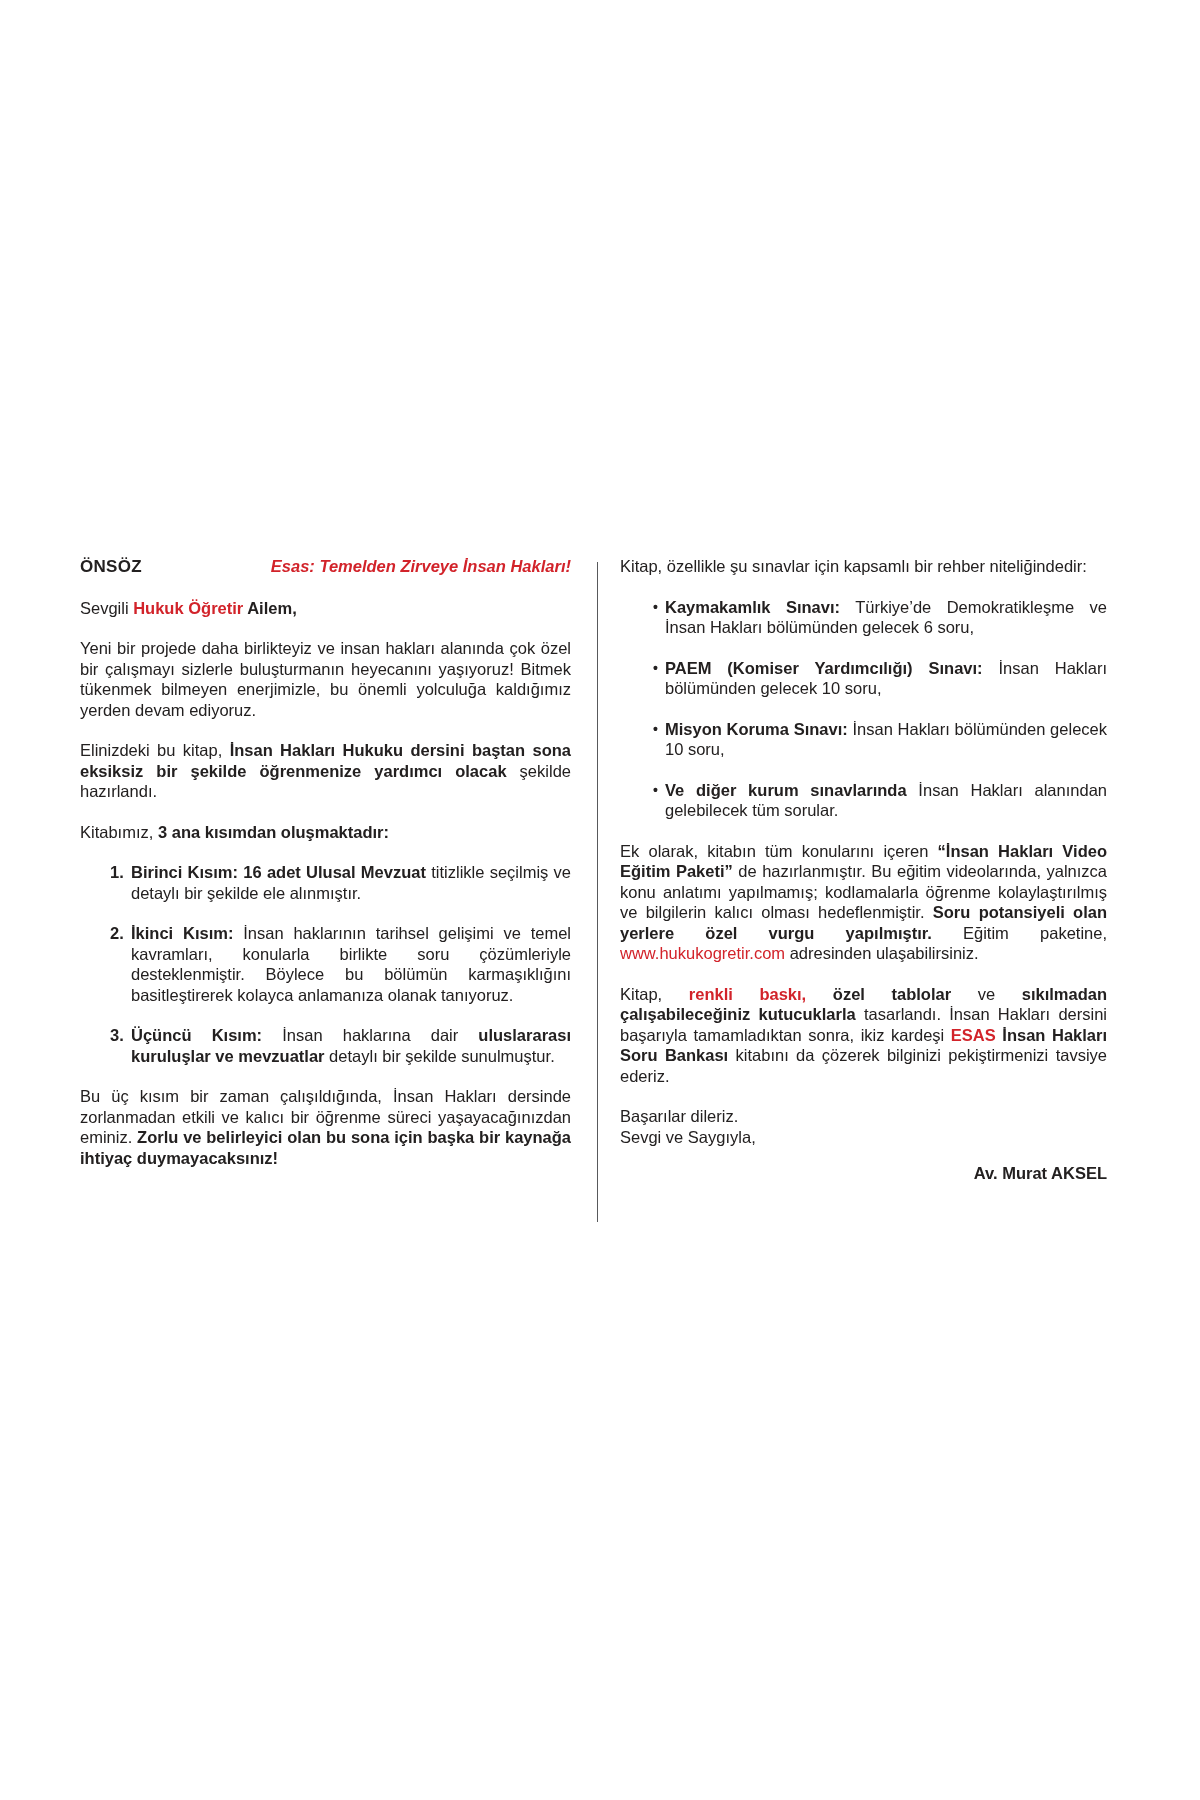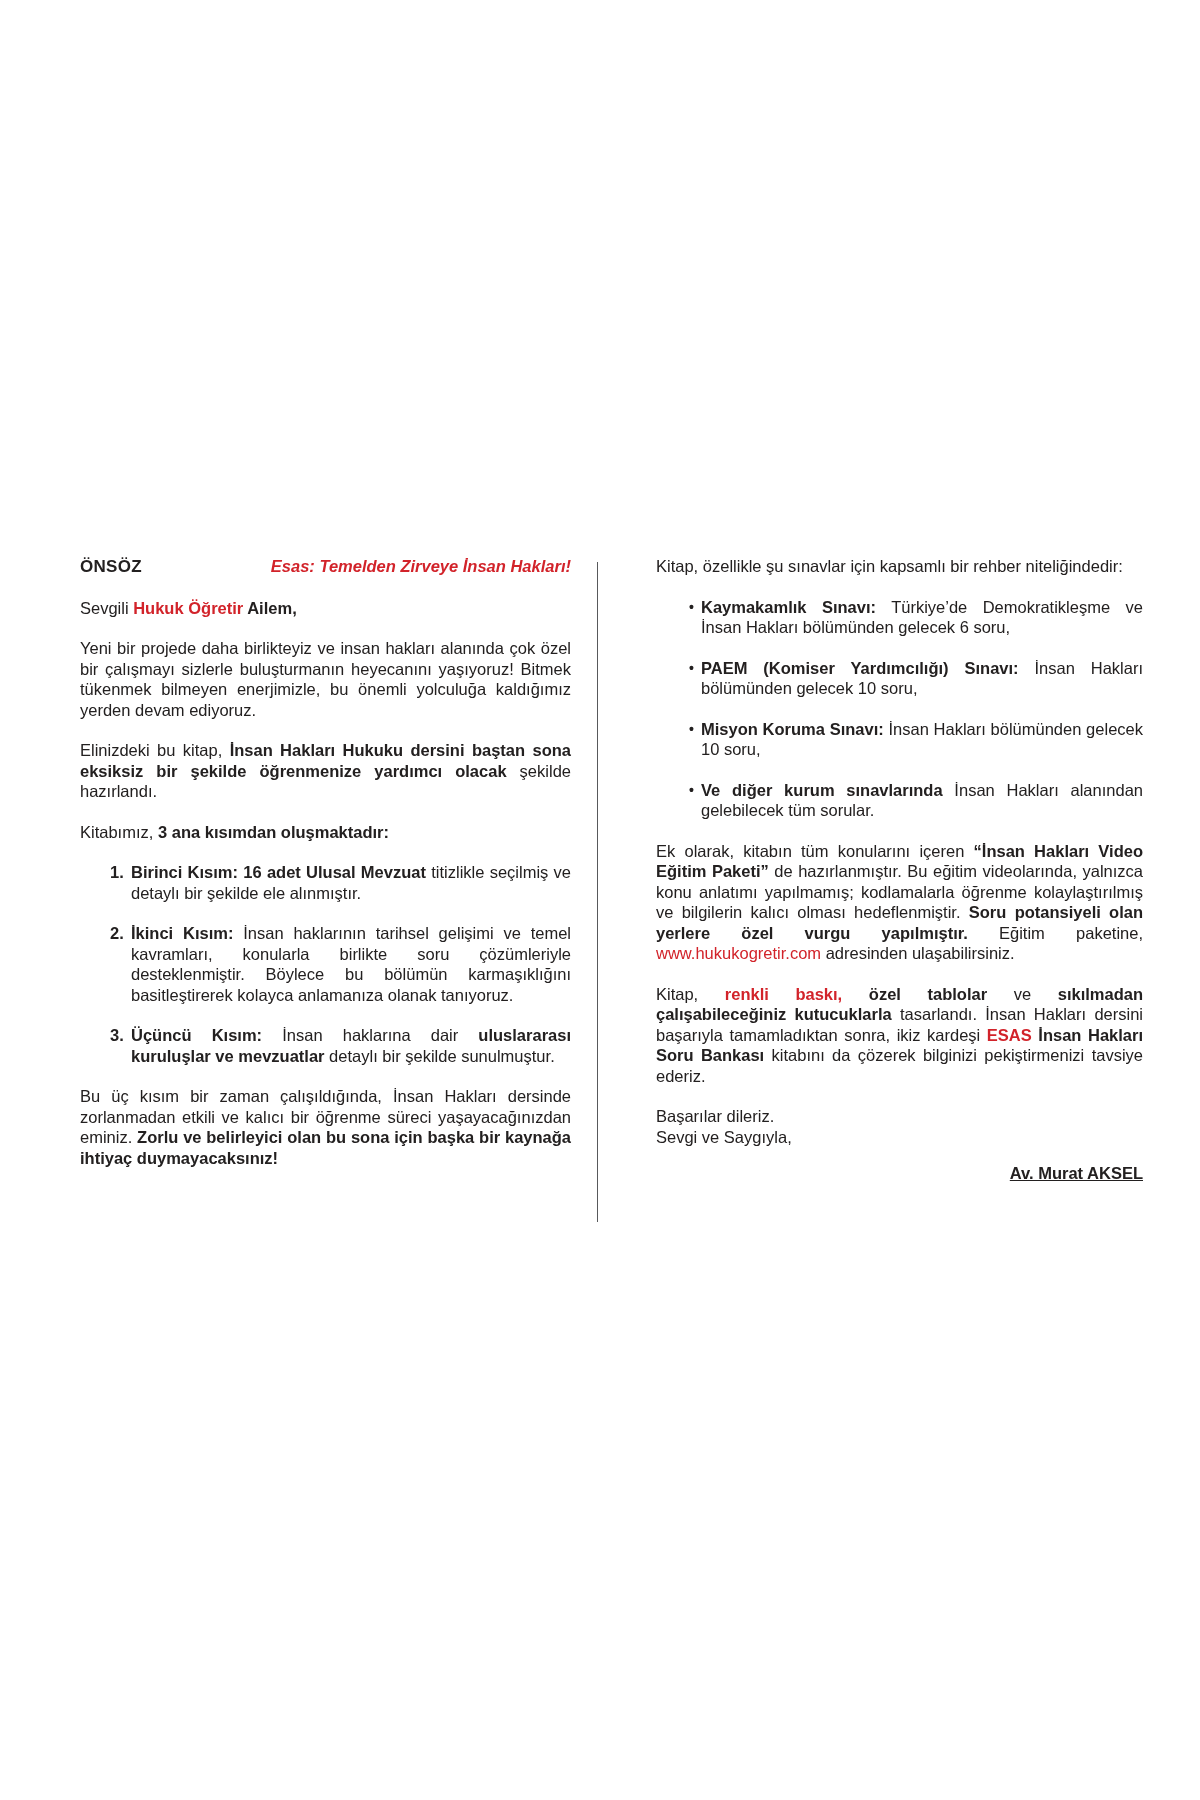--- a/index.html
+++ b/index.html
@@ -12,21 +12,21 @@
   body{
     width:1200px; height:1800px; position:relative; overflow:hidden;
     font-family:"Liberation Sans", sans-serif;
     color:var(--text_color);
     font-size:16.5px; line-height:20.5px;
   }
   .page{ position:absolute; inset:0; background:#ffffff; }
 
   .col{ position:absolute; top:556px; }
   .col-left{ left:80px; width:491px; }
-  .col-right{ left:656px; width:487px; }
+  .col-right{ left:620px; width:487px; }
 
   .divider{
     position:absolute; left:597px; top:562px; width:1px; height:660px;
     background:var(--divider_color);
   }
 
   .header-row{
     display:flex; justify-content:space-between; align-items:baseline;
     margin-bottom:20px;
     gap:9px;
@@ -47,21 +47,21 @@
 
   .list-item{ display:flex; margin-left:30px; margin-bottom:20px; }
   .list-num{ flex:none; width:21px; font-weight:bold; }
   .list-body{ flex:1 1 auto; text-align:justify; }
 
   .bullet-item{ display:flex; margin-left:33px; margin-bottom:20px; }
   .bullet-marker{ flex:none; width:12px; font-weight:bold; font-size:14px; }
   .bullet-body{ flex:1 1 auto; text-align:justify; }
 
   .farewell{ margin-bottom:16px; }
-  .signature{ text-align:right; font-weight:bold;text-decoration:underline; }
+  .signature{ text-align:right; font-weight:bold; }
 </style>
 </head>
 <body>
 
 <div class="page">
 
   <div class="col col-left">
 
     <div class="header-row">
       <span class="onsoz-title">ÖNSÖZ</span>

